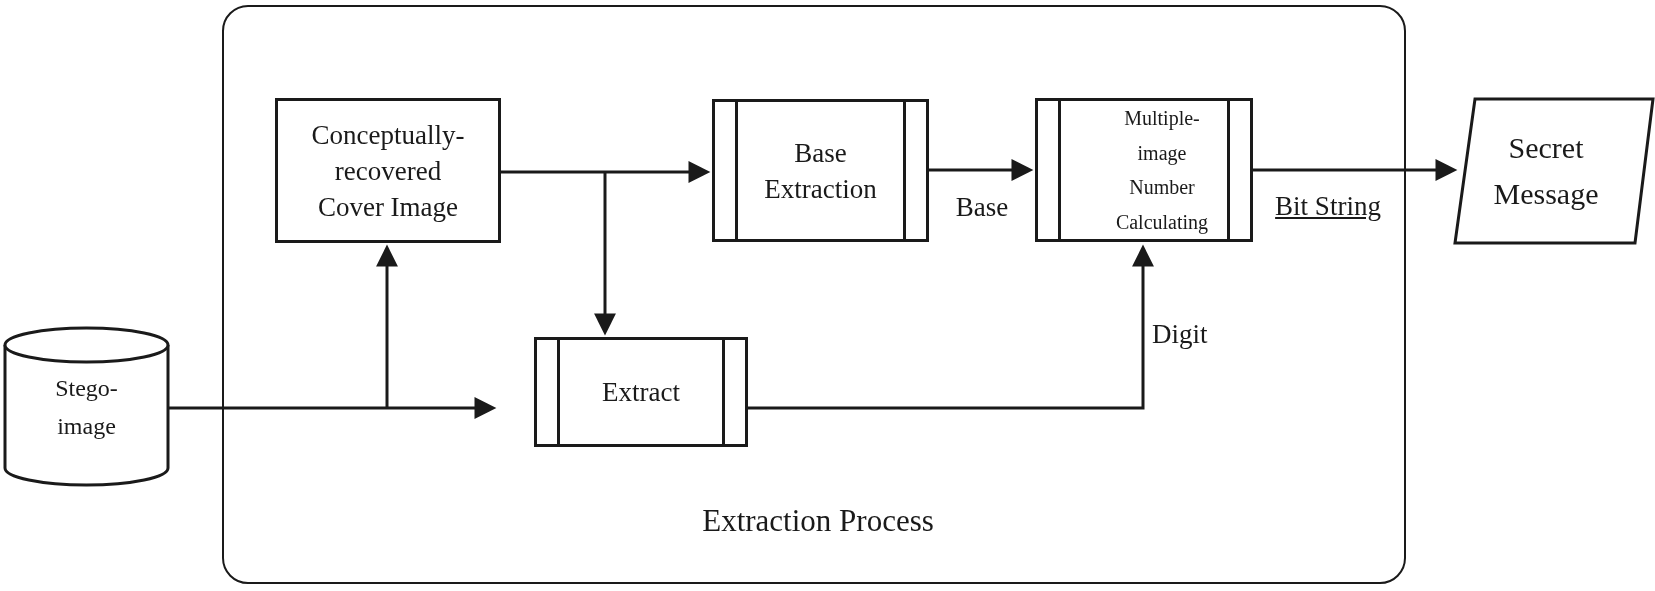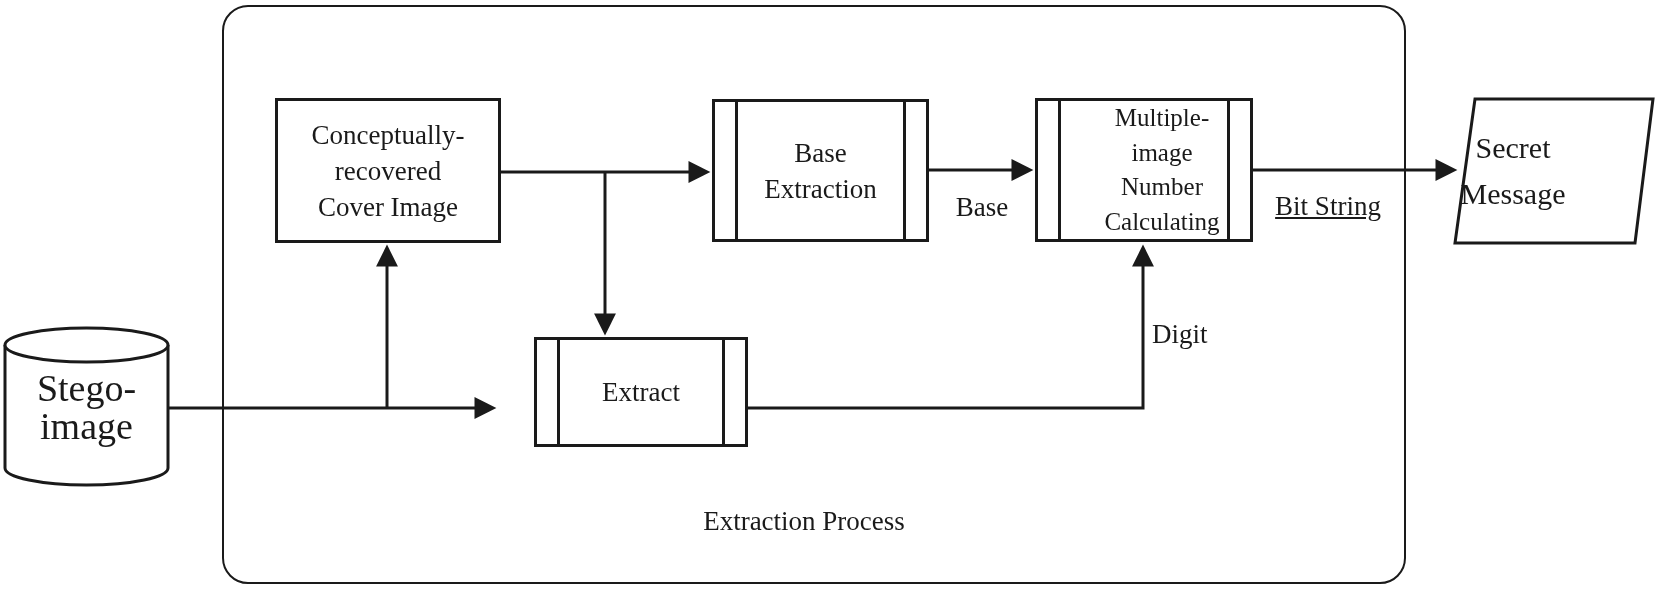--- a/index.html
+++ b/index.html
@@ -34,42 +34,42 @@
     align-items: center; justify-content: center;
     text-align: center;
     font-size: 27px; line-height: 36px;
   }
   .node.predef::before, .node.predef::after {
     content: ""; position: absolute; top: 0; bottom: 0; width: 3px;
     background: var(--line);
   }
   .node.predef::before { left: 20px; }
   .node.predef::after { right: 20px; }
-  .node.multiple { font-size: 25px; line-height: 34.5px; padding-left: 36px; }
+  .node.multiple { font-size: 20px; line-height: 34.5px; padding-left: 36px; }
   .node-line { display: block; }
 
   .overlay-label {
     position: absolute;
     display: flex; flex-direction: column;
     align-items: center; justify-content: center;
     text-align: center;
   }
-  .stego-label { left: 5px; top: 332px; width: 163px; height: 150px; font-size: 38px; line-height: 38px; text-align: center; }
-  .secret-label { left: 1415px; top: 99px; width: 196px; height: 144px; font-size: 30px; line-height: 46px; }
+  .stego-label { left: 5px; top: 332px; width: 163px; height: 150px; font-size: 24px; line-height: 38px; text-align: center; }
+  .secret-label { left: 1448px; top: 99px; width: 196px; height: 144px; font-size: 30px; line-height: 46px; }
 
   .edge-label { position: absolute; font-size: 27px; line-height: 32px; white-space: nowrap; }
   .label-base { left: 930px; top: 191px; width: 104px; text-align: center; }
   .label-digit { left: 1152px; top: 318px; }
   .label-bitstring { left: 1256px; top: 190px; width: 144px; text-align: center; text-decoration: underline; }
 
   .group-title {
     position: absolute;
-    left: 212px; top: 501px; width: 1184px;
+    left: 226px; top: 501px; width: 1184px;
     text-align: center;
-    font-size: 27px; line-height: 40px;
+    font-size: 31px; line-height: 40px;
   }
 </style>
 </head>
 <body>
 
 <div class="canvas">
 
   <svg class="layer" viewBox="0 0 1655 591">
     <defs>
       <marker id="arrow" viewBox="0 0 10 10" refX="8" refY="5" markerWidth="8" markerHeight="7.3" orient="auto-start-reverse">

